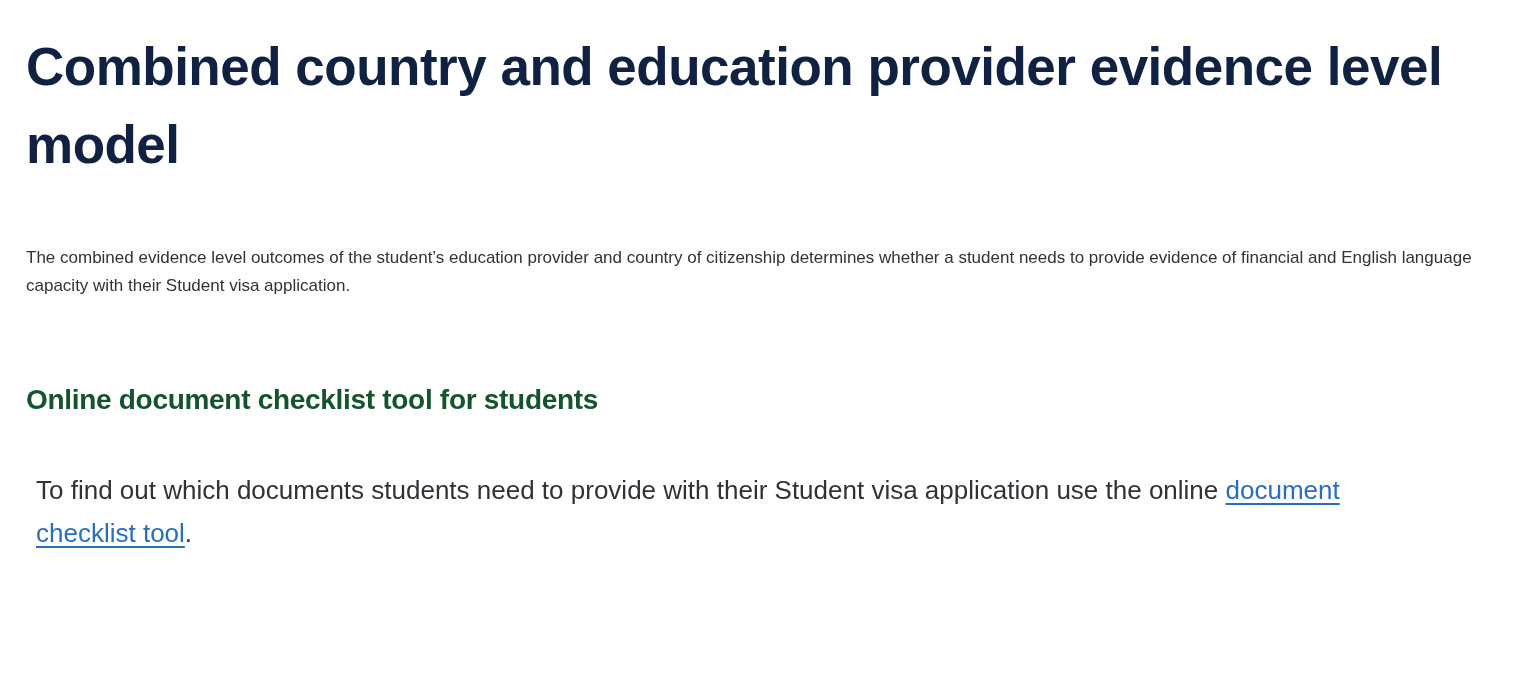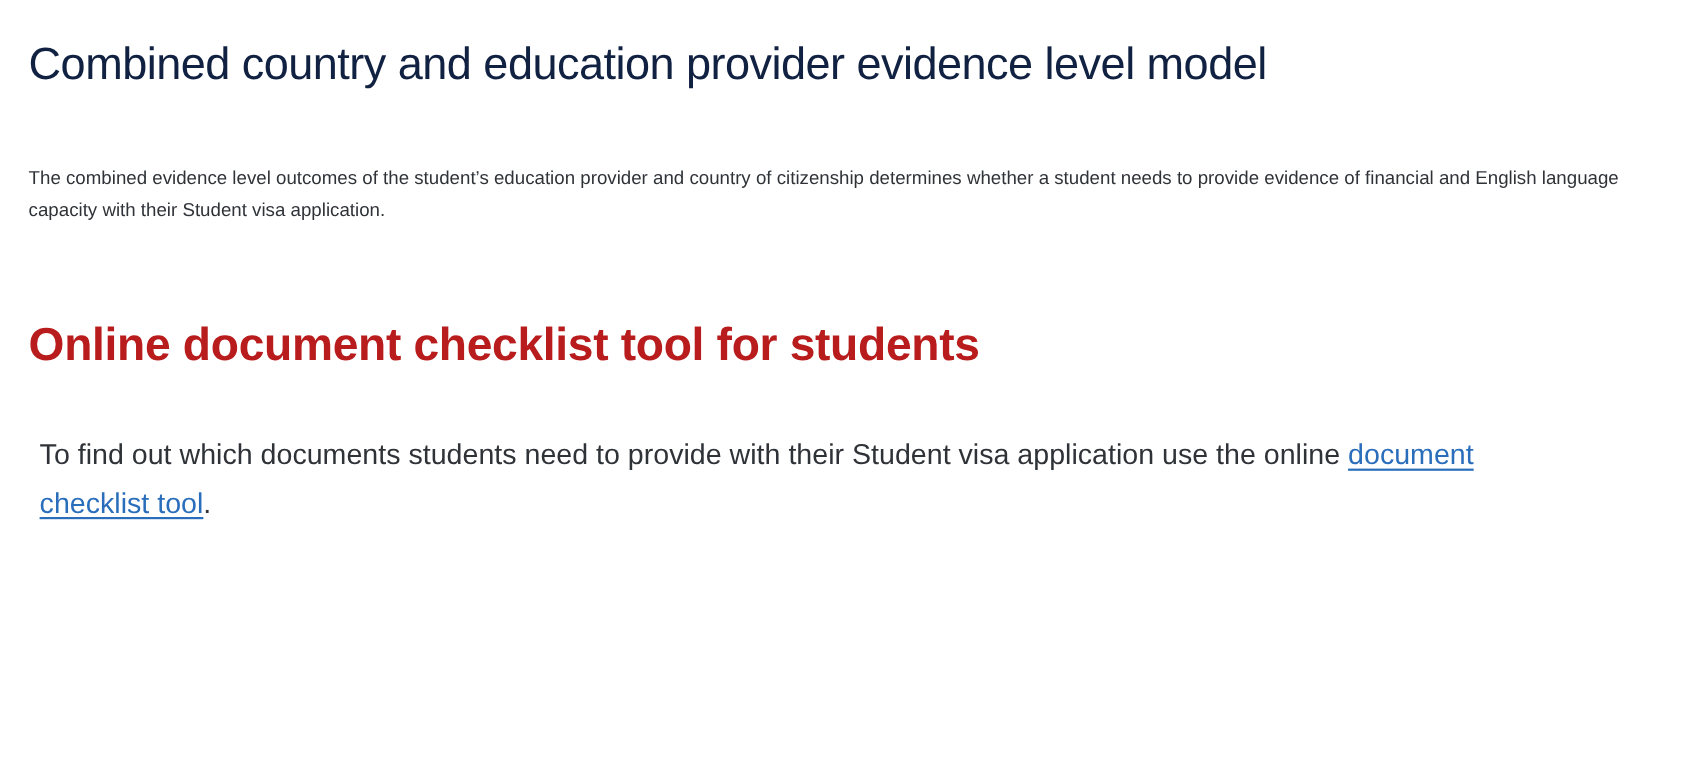--- a/index.html
+++ b/index.html
@@ -13,40 +13,40 @@
     font-family: "Liberation Sans", sans-serif;
     color: #2a2a2a;
     overflow: hidden;
   }
   .page {
     padding: 28px 40px 0 26px;
     box-sizing: border-box;
     width: 1538px;
   }
   h1.page-title {
-    font-size: 41px;
+    font-size: 53px;
     line-height: 1.47;
-    font-weight: 400;
+    font-weight: 700;
     color: #112141;
     margin: 0;
     letter-spacing: -0.5px;
     max-width: 1460px;
   }
   .intro-paragraph {
     font-size: 17px;
     line-height: 1.68;
     color: #2f3338;
     margin: 60px 0 0 0;
     max-width: 1475px;
   }
   h2.section-title {
-    font-size: 42px;
+    font-size: 28px;
     line-height: 1.35;
     font-weight: 700;
-    color: #b91c1c;
+    color: #14532d;
     margin: 80px 0 0 0;
     letter-spacing: -0.3px;
   }
   .section-paragraph {
     font-size: 26px;
     line-height: 1.68;
     color: #2f3338;
     margin: 50px 0 0 10px;
     max-width: 1390px;
   }

